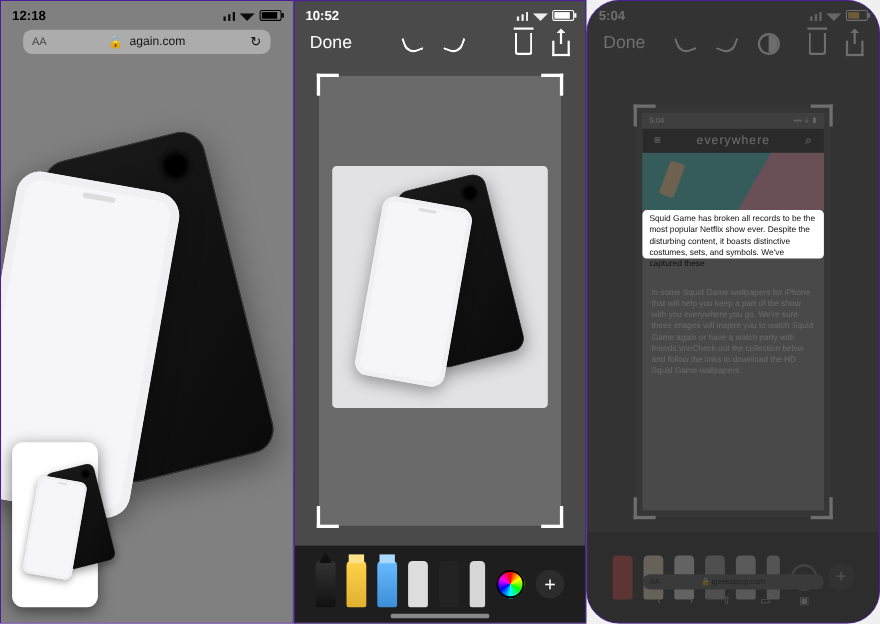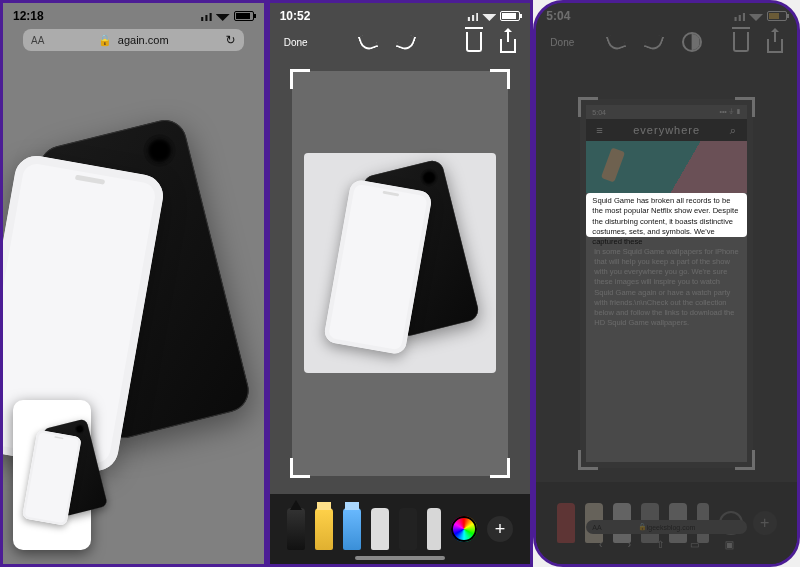--- a/index.html
+++ b/index.html
@@ -7,21 +7,21 @@
     width: 800px;
     height: 567px;
     background: #f0f0f0;
     font-family: -apple-system, "Helvetica Neue", Arial, sans-serif;
     display: flex;
     overflow: hidden;
   }
   .panel {
     position: relative;
     height: 567px;
-    border: 3px solid #4c1d95;
+    border: 1px solid #4c1d95;
     overflow: hidden;
     flex: 1;
   }
   
   .p1 { background: #b8b8b8; }
   .p1 .overlay-dim { position:absolute; inset:0; background: rgba(60,60,60,0.45); }
   .statusbar {
     position: absolute; top:0; left:0; right:0;
     height: 26px;
     display:flex; align-items:center; justify-content:space-between;
@@ -76,21 +76,21 @@
   }
   .thumb .mini { transform: scale(.3); }
 
   
   .p2 { background:#4a4a4a; }
   .topbar2{
     position:absolute; top:22px; left:0; right:0; height:34px;
     display:flex; align-items:center; justify-content:space-between;
     padding:0 14px; z-index:3;
   }
-  .done-btn{ color:#fff; font-size:10px; }
+  .done-btn{ color:#fff; font-size:16px; }
   .icon-row{ display:flex; align-items:center; gap:18px; color:#fff; }
   .ico{ width:20px; height:20px; position:relative; }
   .ico.undo::before,.ico.redo::before{ content:""; position:absolute; inset:2px; border:2px solid currentColor; border-top:none; border-right:none; border-radius:0 0 0 10px; transform:rotate(-20deg);} 
   .ico.redo::before{ transform: scaleX(-1) rotate(-20deg);}
   .ico.trash{ width:16px; border:2px solid currentColor; border-top:none; border-radius:0 0 3px 3px;}
   .ico.trash::before{content:"";position:absolute;top:-5px;left:-3px;right:-3px;height:2px;background:currentColor;}
   .ico.share{ border:2px solid currentColor; border-top:none; width:16px; height:14px; top:4px;}
   .ico.share::before{content:"";position:absolute;top:-9px;left:50%;width:2px;height:12px;background:currentColor;transform:translateX(-50%);}
   .ico.share::after{content:"";position:absolute;top:-9px;left:50%;border:4px solid transparent;border-bottom-color:currentColor;transform:translate(-50%,-6px);}
   .ico.opacity{ border:2px solid currentColor; border-radius:50%;}
@@ -295,21 +295,21 @@
         <span>••• ⏚ ▮</span>
       </div>
       <div class="wp-header">
         <span style="position:absolute;left:10px">≡</span>
         <span>everywhere</span>
         <span style="position:absolute;right:10px">⌕</span>
       </div>
       <div class="wp-hero"></div>
       <div class="wp-body">
         <div class="highlight-region">Squid Game has broken all records to be the most popular Netflix show ever. Despite the disturbing content, it boasts distinctive costumes, sets, and symbols. We've captured these</div>
-        <div style="padding-top:48px;white-space:pre-line">in some Squid Game wallpapers for iPhone that will help you keep a part of the show with you everywhere you go. We're sure these images will inspire you to watch Squid Game again or have a watch party with friends.\n\nCheck out the collection below and follow the links to download the HD Squid Game wallpapers.</div>
+        <div style="padding-top:64px;white-space:pre-line">in some Squid Game wallpapers for iPhone that will help you keep a part of the show with you everywhere you go. We're sure these images will inspire you to watch Squid Game again or have a watch party with friends.\n\nCheck out the collection below and follow the links to download the HD Squid Game wallpapers.</div>
       </div>
     </div>
   </div>
 
   <div class="wp-urlbar">
     <span style="position:absolute;left:6px">AA</span>
     <span>🔒</span>
     <span>igeeksblog.com</span>
   </div>
   <div class="wp-tabbar">

